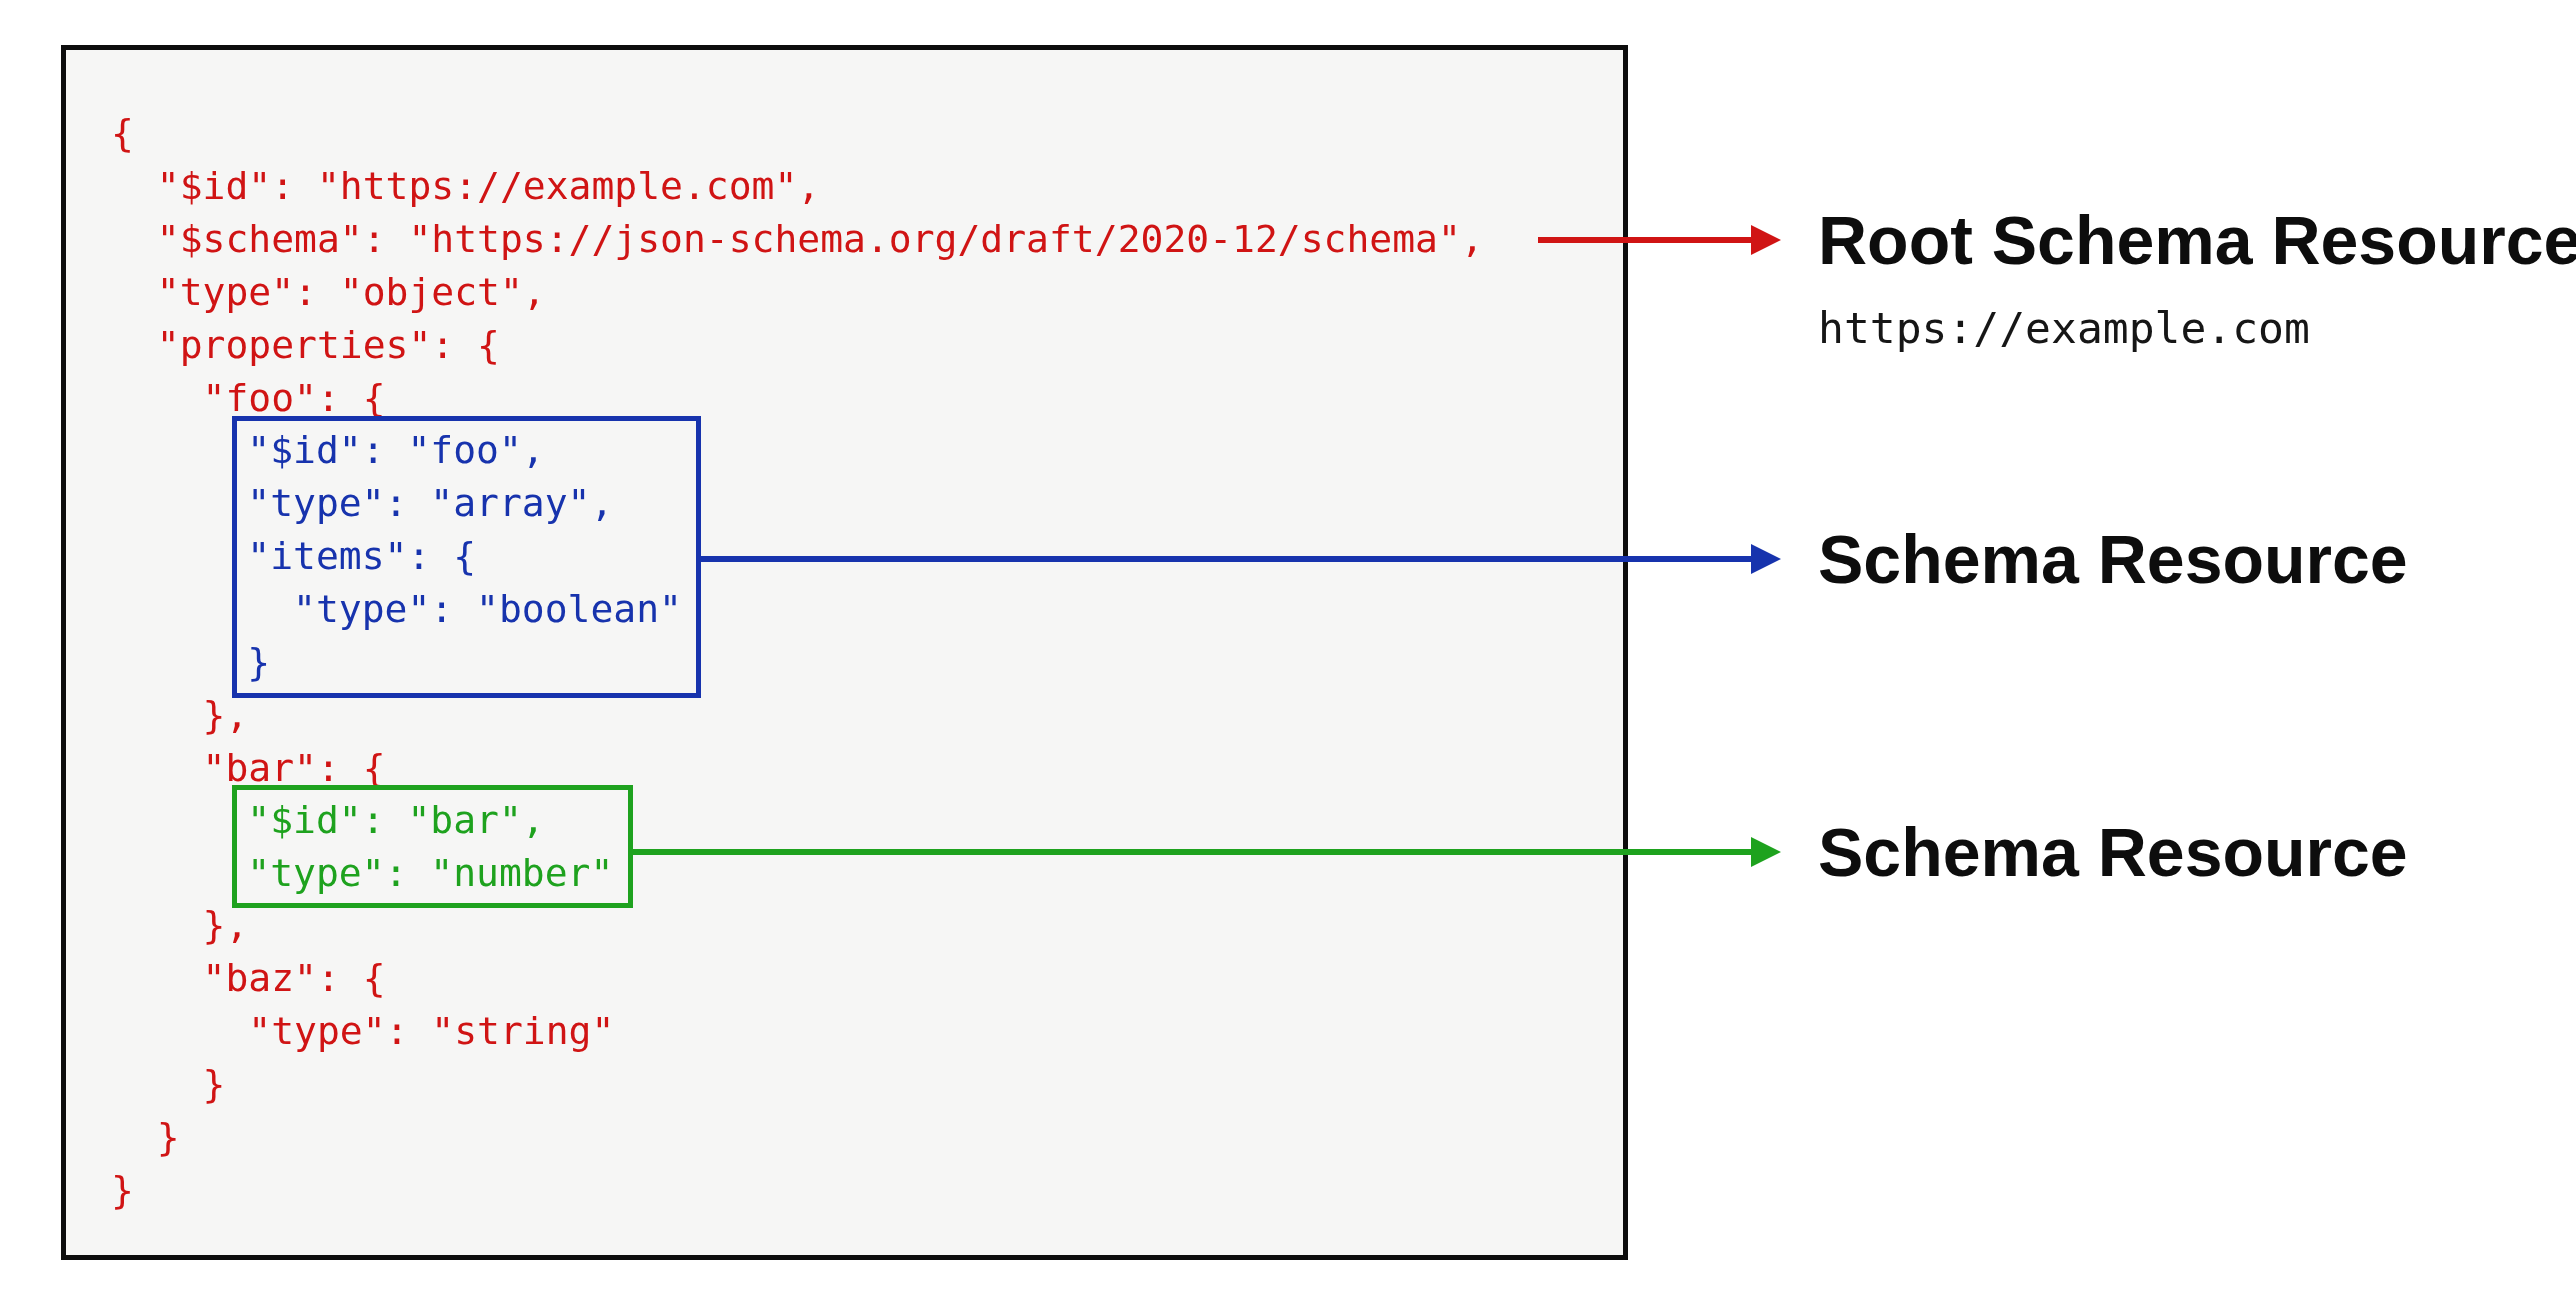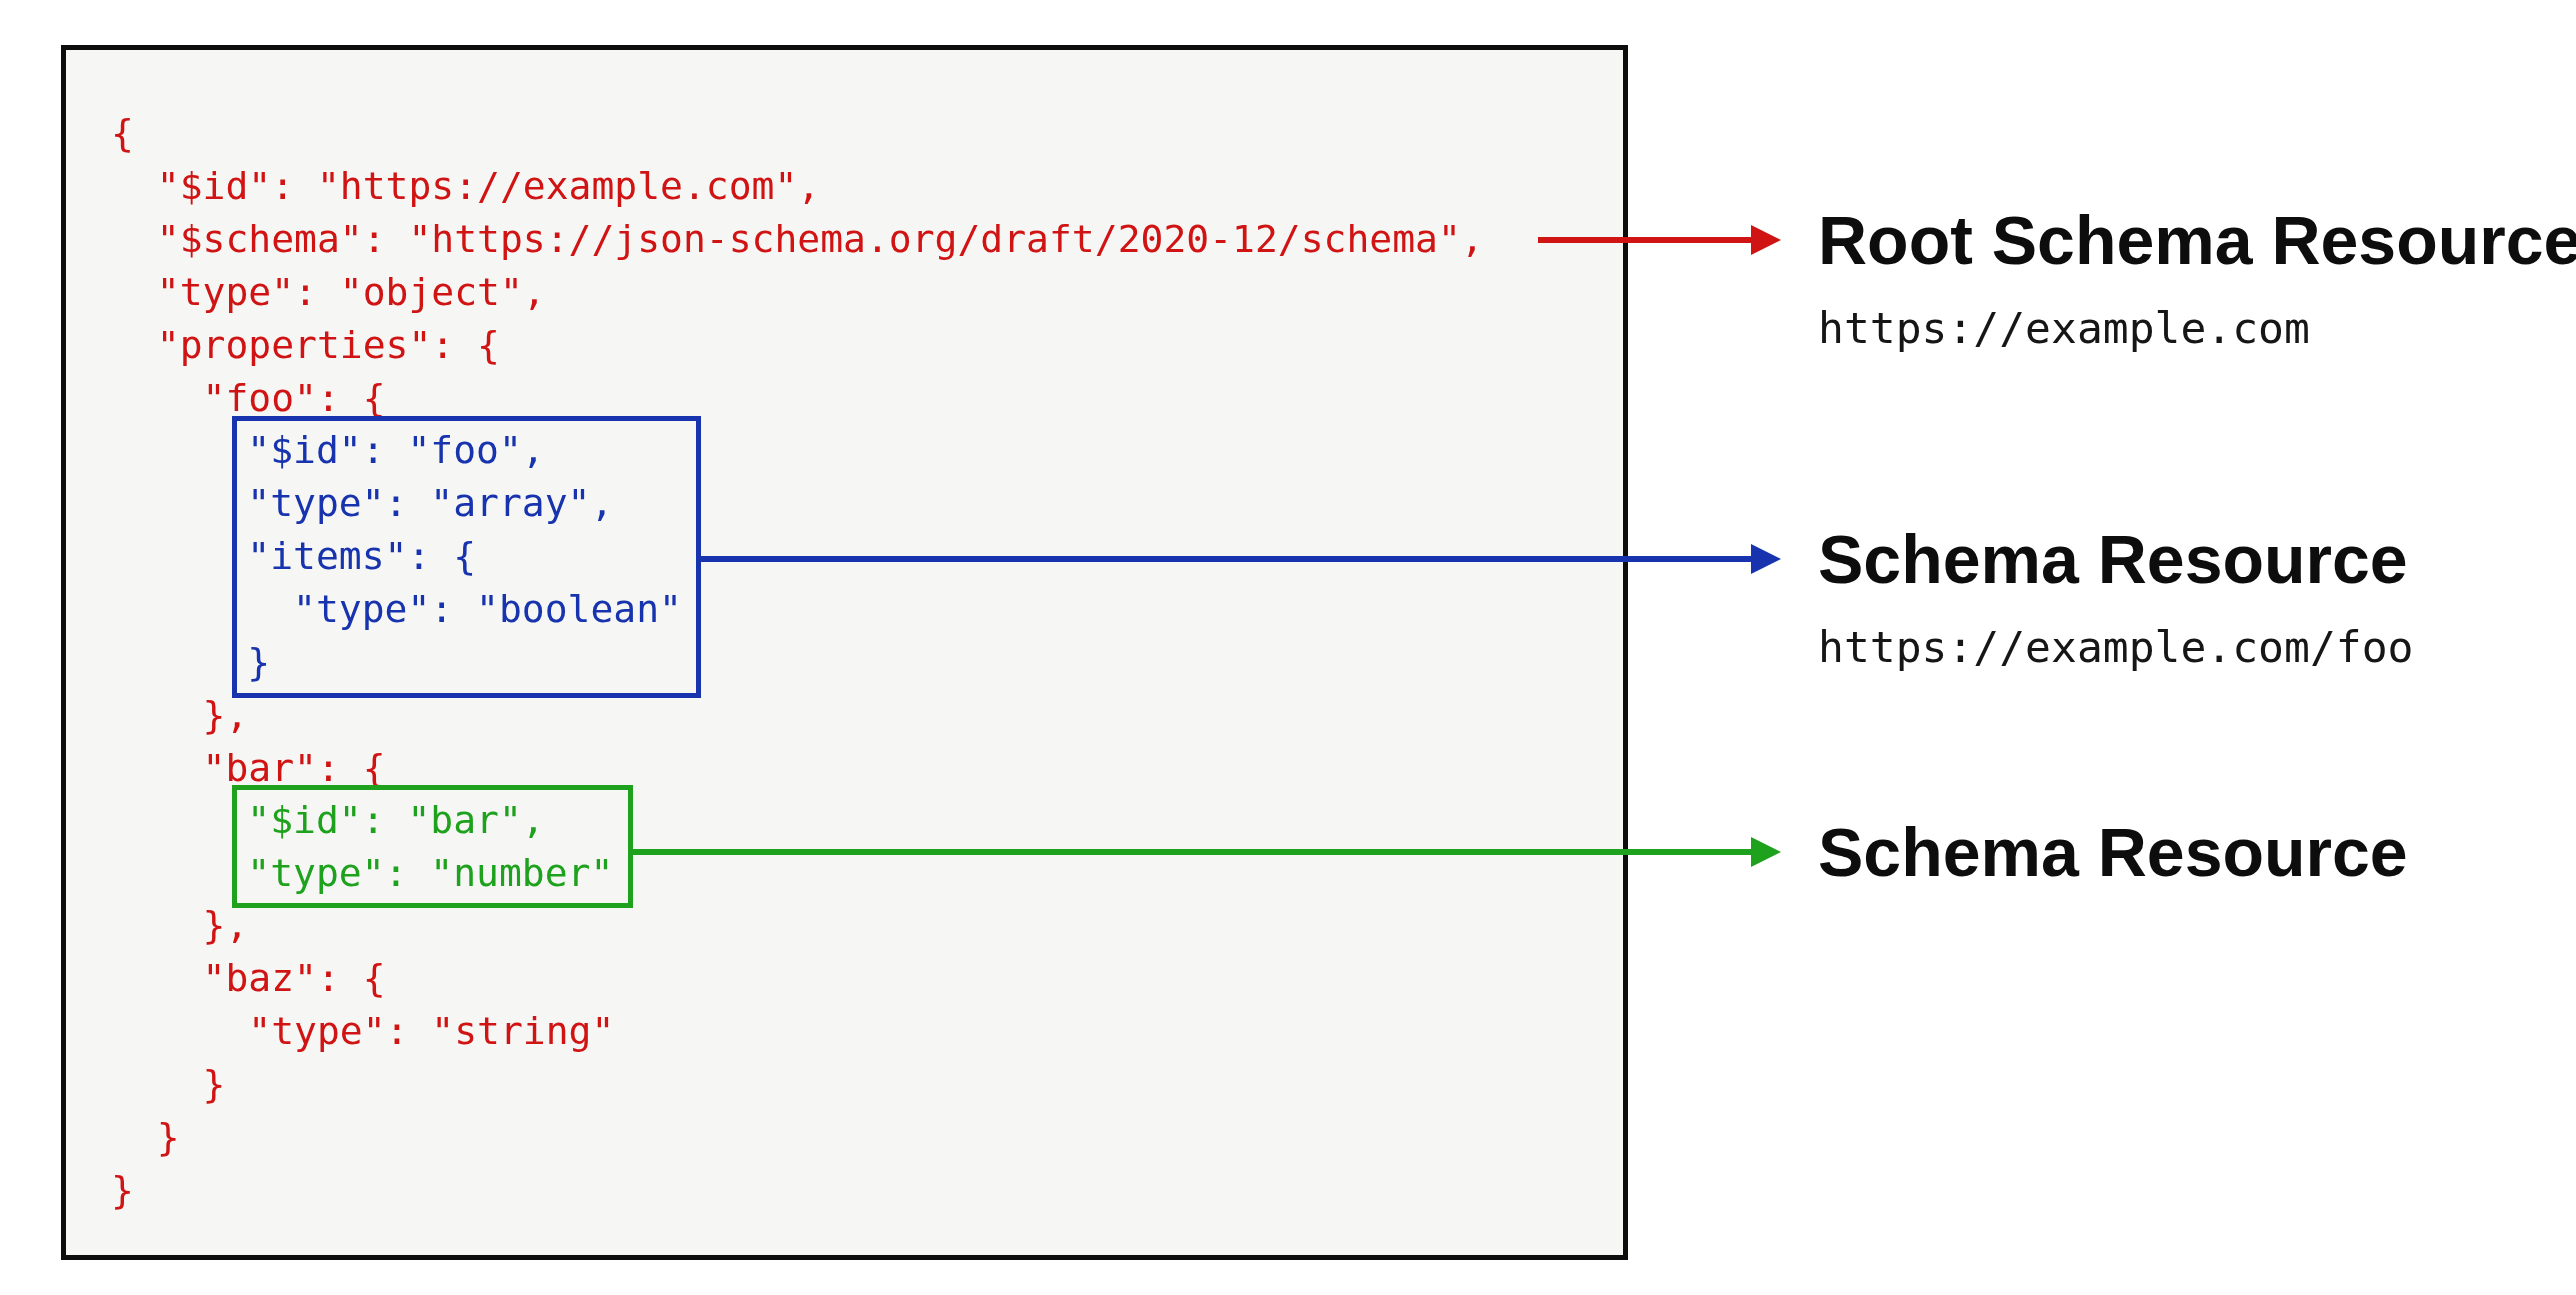--- a/index.html
+++ b/index.html
@@ -146,18 +146,17 @@
   <div class="shaft"></div>
   <div class="head"></div>
 </div>
 
 <div id="ann-root" class="annotation">
   <div class="ann-title">Root Schema Resource</div>
   <div class="ann-url">https://example.com</div>
 </div>
 <div id="ann-foo" class="annotation">
   <div class="ann-title">Schema Resource</div>
-  <div class="ann-url">https://example.com/foo</div>
 </div>
 <div id="ann-bar" class="annotation">
   <div class="ann-title">Schema Resource</div>
 </div>
 
 
 </body></html>

